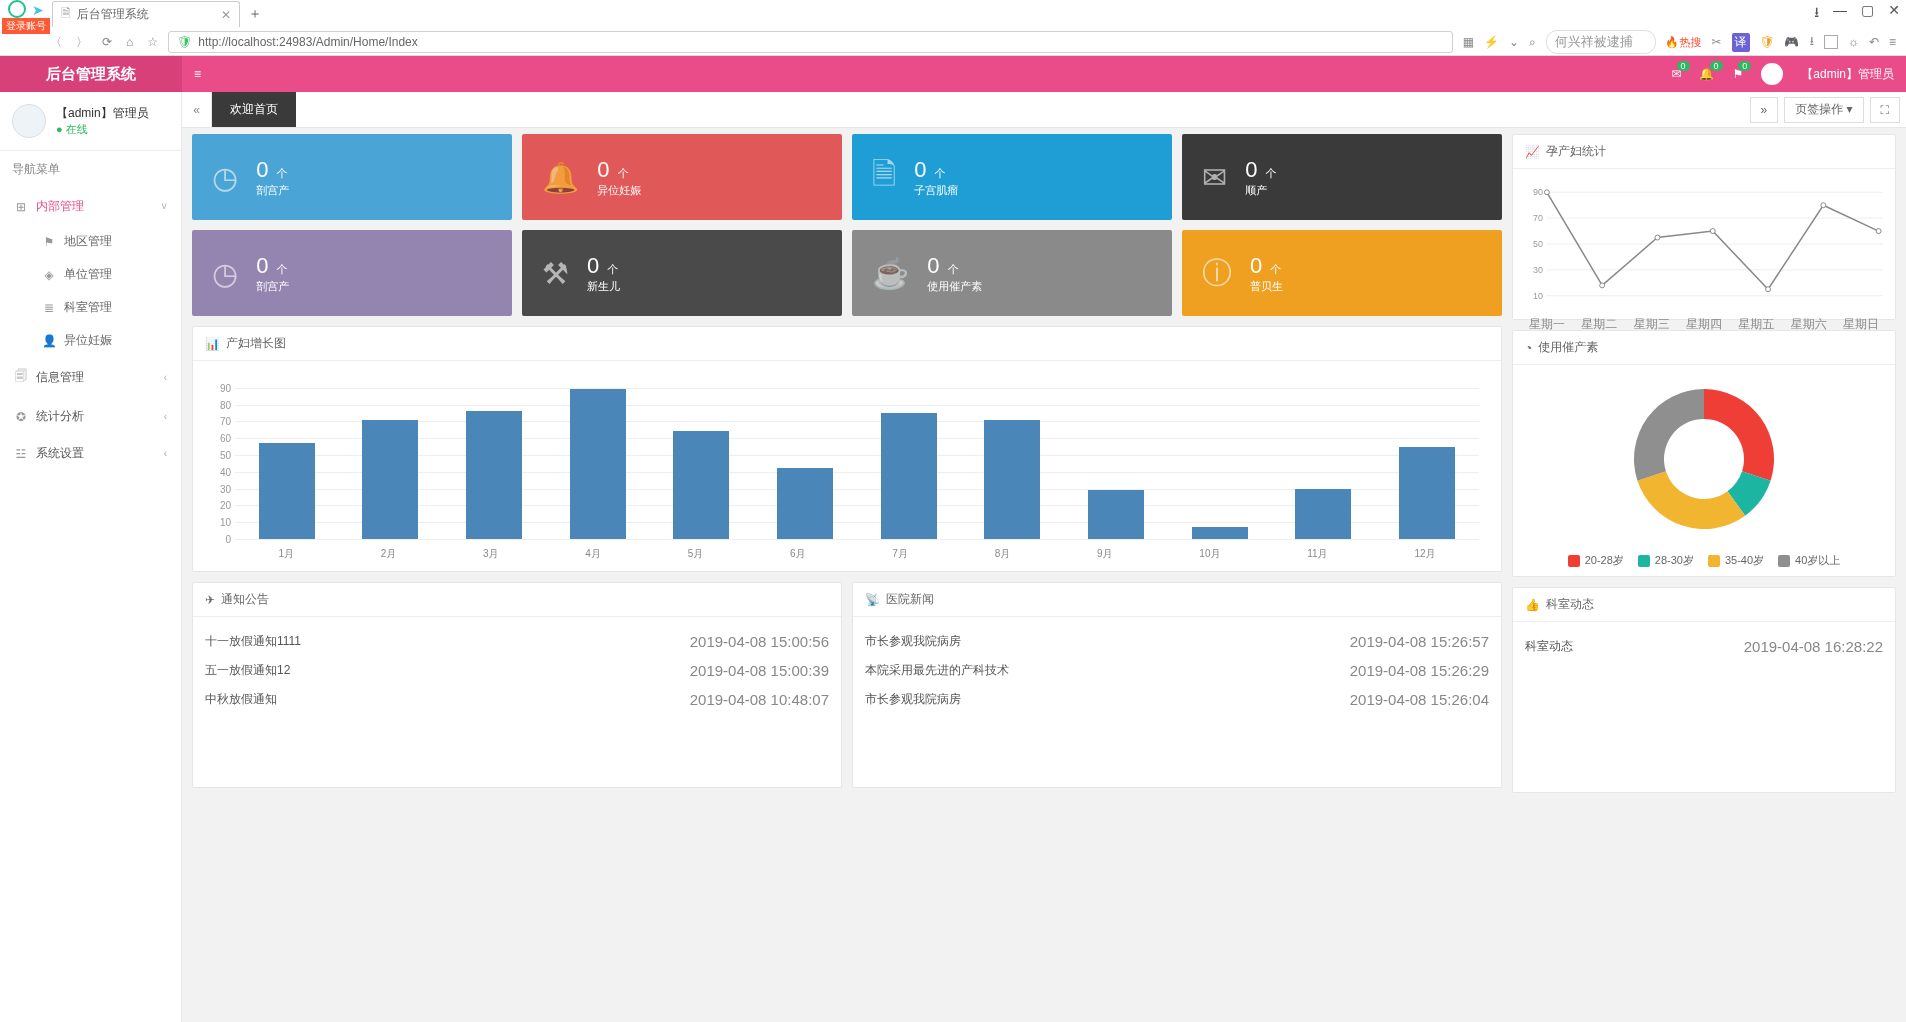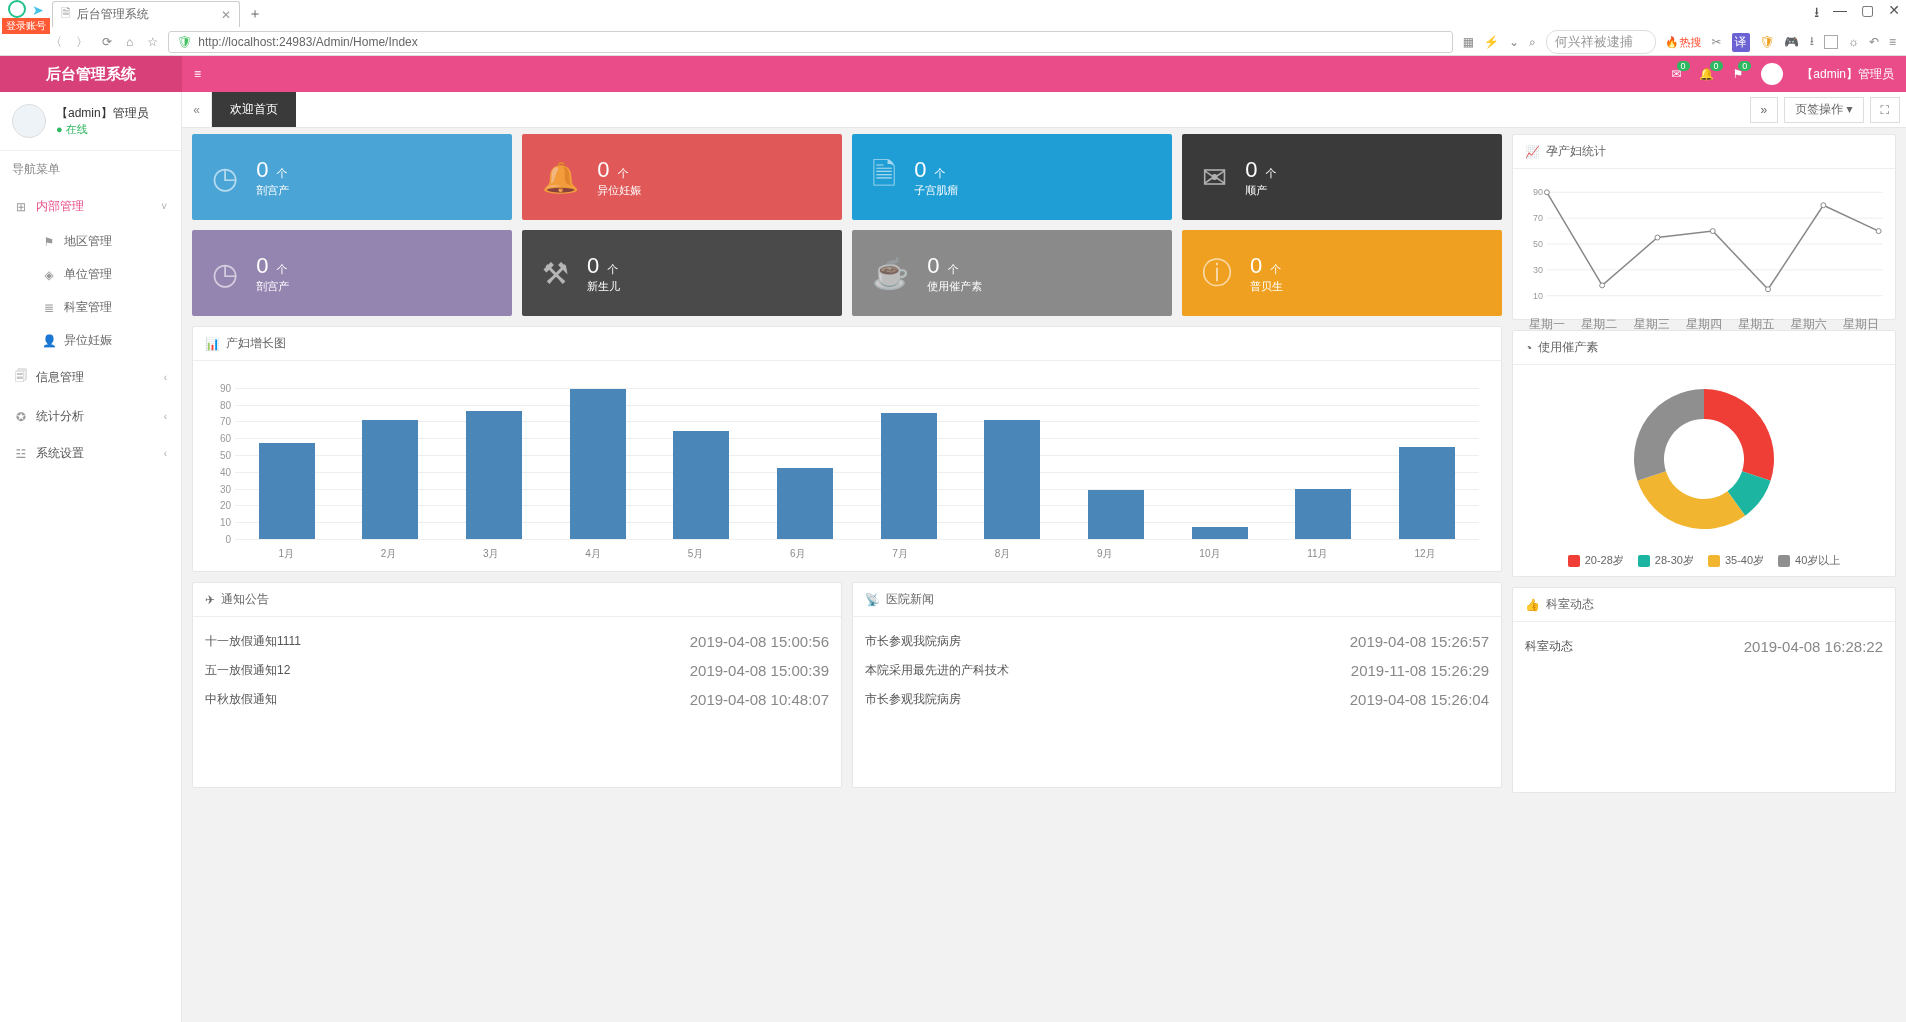--- a/index.html
+++ b/index.html
@@ -386,21 +386,21 @@
                 <span>📡</span>
                 <span>医院新闻</span>
               </div>
             <div class="panel-body" id="news" style="min-height:170px">
                 <div class="news-item">
                   <span>市长参观我院病房</span>
                   <span class="date">2019-04-08 15:26:57</span>
                 </div>
                 <div class="news-item">
                   <span>本院采用最先进的产科技术</span>
-                  <span class="date">2019-11-08 15:26:29</span>
+                  <span class="date">2019-04-08 15:26:29</span>
                 </div>
                 <div class="news-item">
                   <span>市长参观我院病房</span>
                   <span class="date">2019-04-08 15:26:04</span>
                 </div>
               </div>
           </div>
         </div>
       </div>
 

